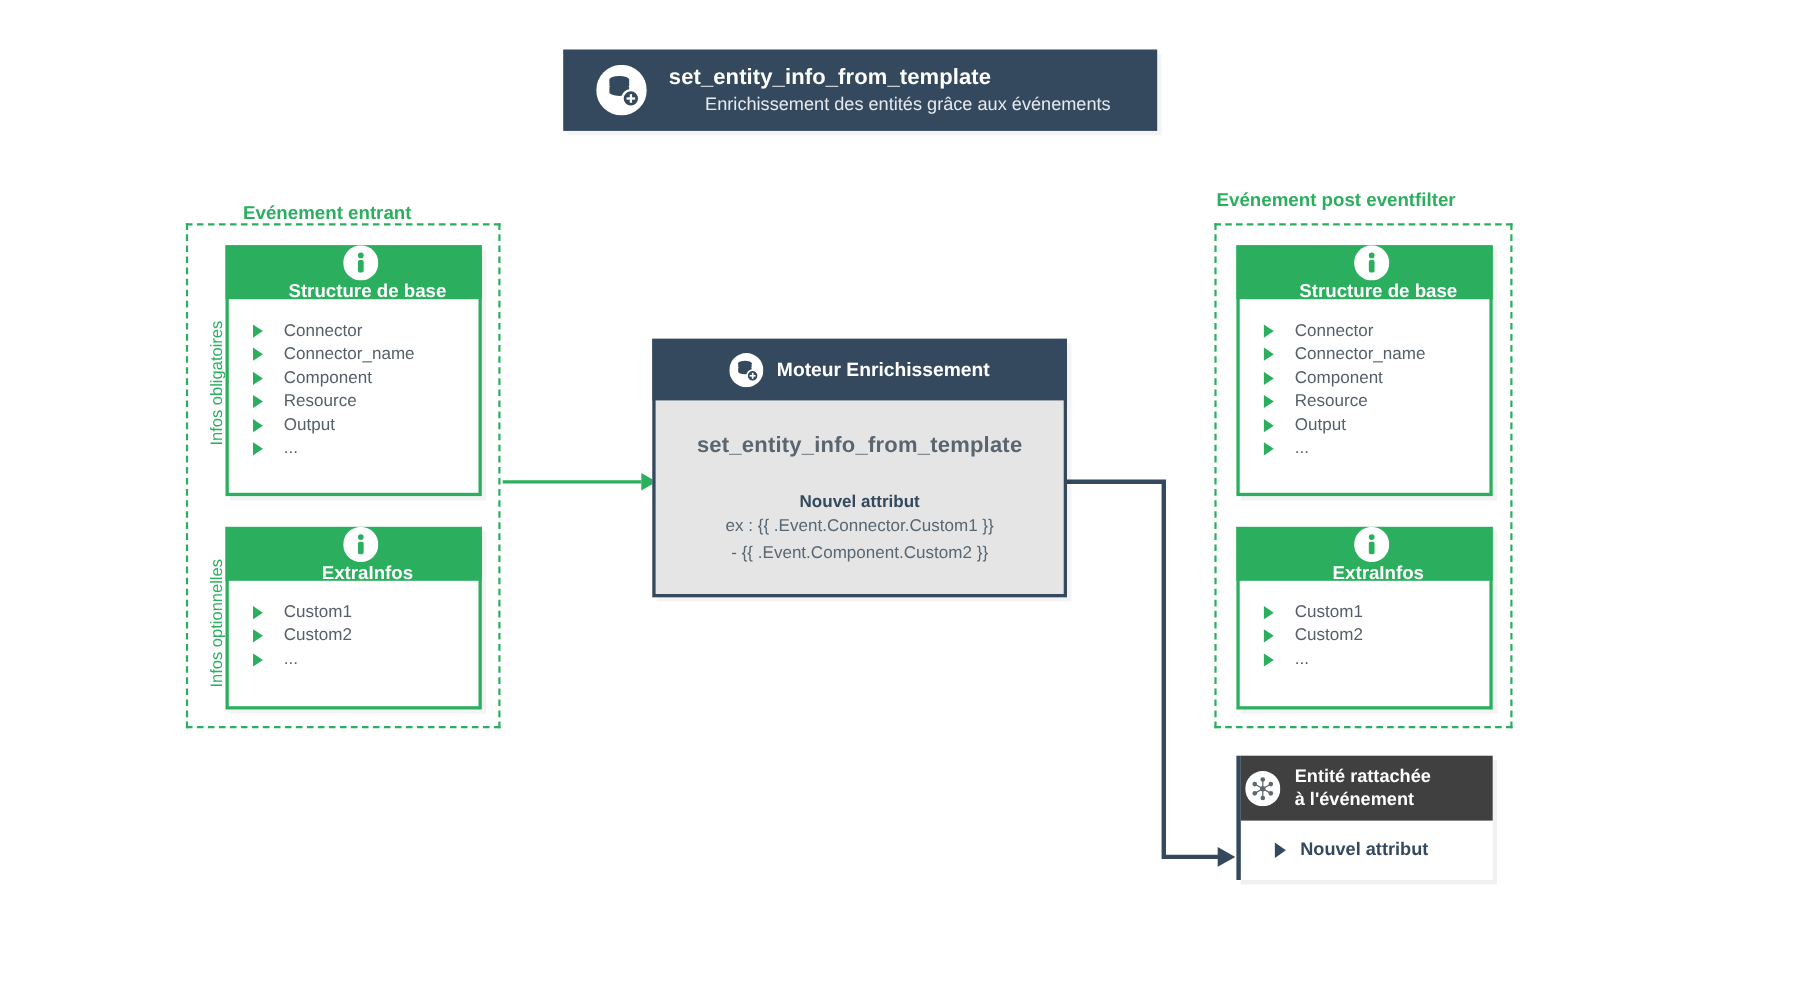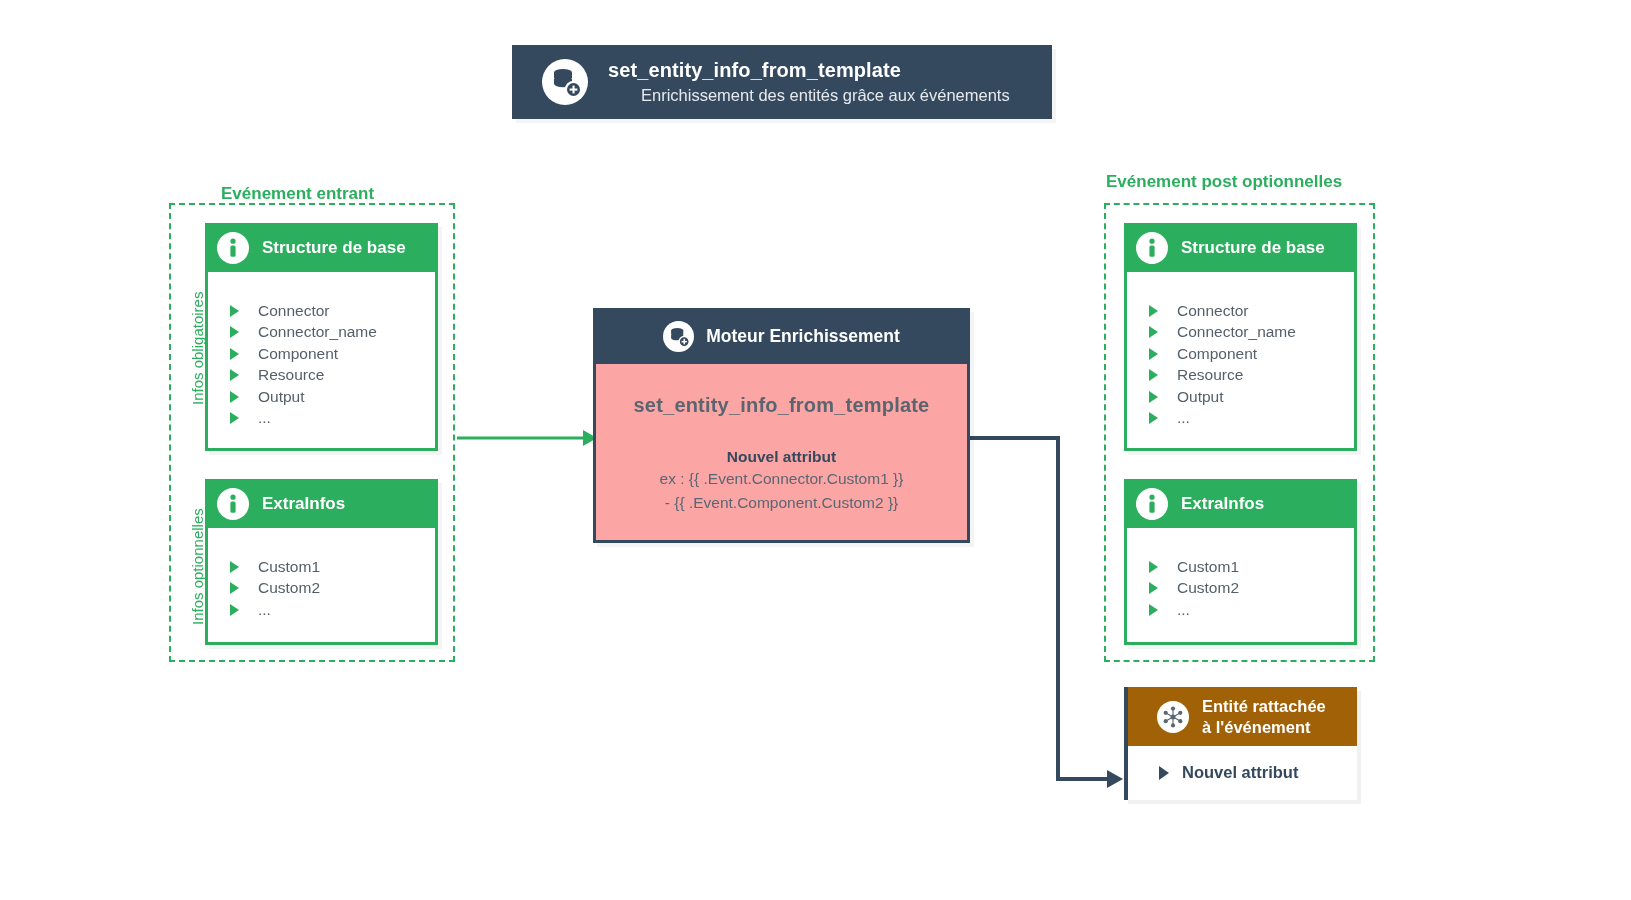--- a/index.html
+++ b/index.html
@@ -62,27 +62,28 @@
     background: #ffffff;
     border: 3px solid #2BAF5E;
     box-shadow: 4px 4px 0 rgba(0,0,0,0.045);
   }
   .card-head {
     background: #2BAF5E;
     height: 49px;
     display: flex; align-items: center;
     padding-left: 12px;
     margin: -3px -3px 0 -3px;
+    flex-direction: column;
   }
   .card-head .ico { width: 32px; height: 32px; flex: 0 0 32px; }
   .card-head .htxt {
     margin-left: 13px; color: #ffffff;
     font-size: 17px; font-weight: bold; white-space: nowrap;
   }
-  .card-body { padding: 28px 0 14px 0; }
+  .card-body { padding: 18px 0 14px 0; }
   .field {
     display: flex; align-items: center;
     height: 21.5px; padding-left: 22px;
   }
   .field .tri {
     width: 0; height: 0; flex: 0 0 auto;
     border-left: 9px solid #2BAF5E;
     border-top: 6px solid transparent;
     border-bottom: 6px solid transparent;
   }
@@ -93,21 +94,21 @@
 
   #card-struct-l { left: 205px; top: 223px; width: 233px; height: 228px; }
   #card-extra-l  { left: 205px; top: 479px; width: 233px; height: 166px; }
   #card-struct-r { left: 1124px; top: 223px; width: 233px; height: 228px; }
   #card-extra-r  { left: 1124px; top: 479px; width: 233px; height: 166px; }
 
   
   #engine {
     position: absolute; left: 593px; top: 308px;
     width: 377px; height: 235px;
-    background: #fca5a5;
+    background: #e5e5e5;
     border: 3px solid #34495e;
     box-shadow: 4px 4px 0 rgba(0,0,0,0.045);
   }
   #engine .eng-head {
     background: #34495e; height: 56px;
     margin: -3px -3px 0 -3px;
     display: flex; align-items: center; justify-content: center;
   }
   #engine .eng-head .ico { width: 31px; height: 31px; flex: 0 0 31px; }
   #engine .eng-head .htxt {
@@ -126,22 +127,22 @@
 
   
   #entity {
     position: absolute; left: 1124px; top: 687px;
     width: 233px; height: 113px;
     background: #ffffff;
     border-left: 4px solid #34495e;
     box-shadow: 4px 4px 0 rgba(0,0,0,0.055);
   }
   #entity .ent-head {
-    background: #a16207; height: 59px;
-    display: flex; align-items: center; padding-left: 29px;
+    background: #404040; height: 59px;
+    display: flex; align-items: center; padding-left: 4px;
   }
   #entity .ent-head .ico { width: 32px; height: 32px; flex: 0 0 32px; }
   #entity .ent-head .htxt {
     margin-left: 13px; color: #ffffff; font-size: 16.5px;
     font-weight: bold; line-height: 1.22;
   }
   #entity .ent-body { padding: 17px 0 0 31px; display: flex; align-items: center; }
   #entity .ent-body .tri {
     width: 0; height: 0;
     border-left: 10px solid #34495e;
@@ -185,21 +186,21 @@
         <rect x="27.6" y="29.5" width="7.8" height="2.1" fill="#ffffff"></rect>
       </svg>
     </span>
     <div class="banner-text">
       <div class="banner-title">set_entity_info_from_template</div>
       <div class="banner-sub">Enrichissement des entités grâce aux événements</div>
     </div>
   </div>
 
   <div class="col-caption" id="cap-left">Evénement entrant</div>
-  <div class="col-caption" id="cap-right">Evénement post optionnelles</div>
+  <div class="col-caption" id="cap-right">Evénement post eventfilter</div>
 
   <div class="dashed-frame" id="frame-left"></div>
   <div class="dashed-frame" id="frame-right"></div>
 
   <div class="vlabel" id="vlabel-oblig">Infos obligatoires</div>
   <div class="vlabel" id="vlabel-opt">Infos optionnelles</div>
 
   <div class="card" id="card-struct-l">
     <div class="card-head">
       <span class="ico">

